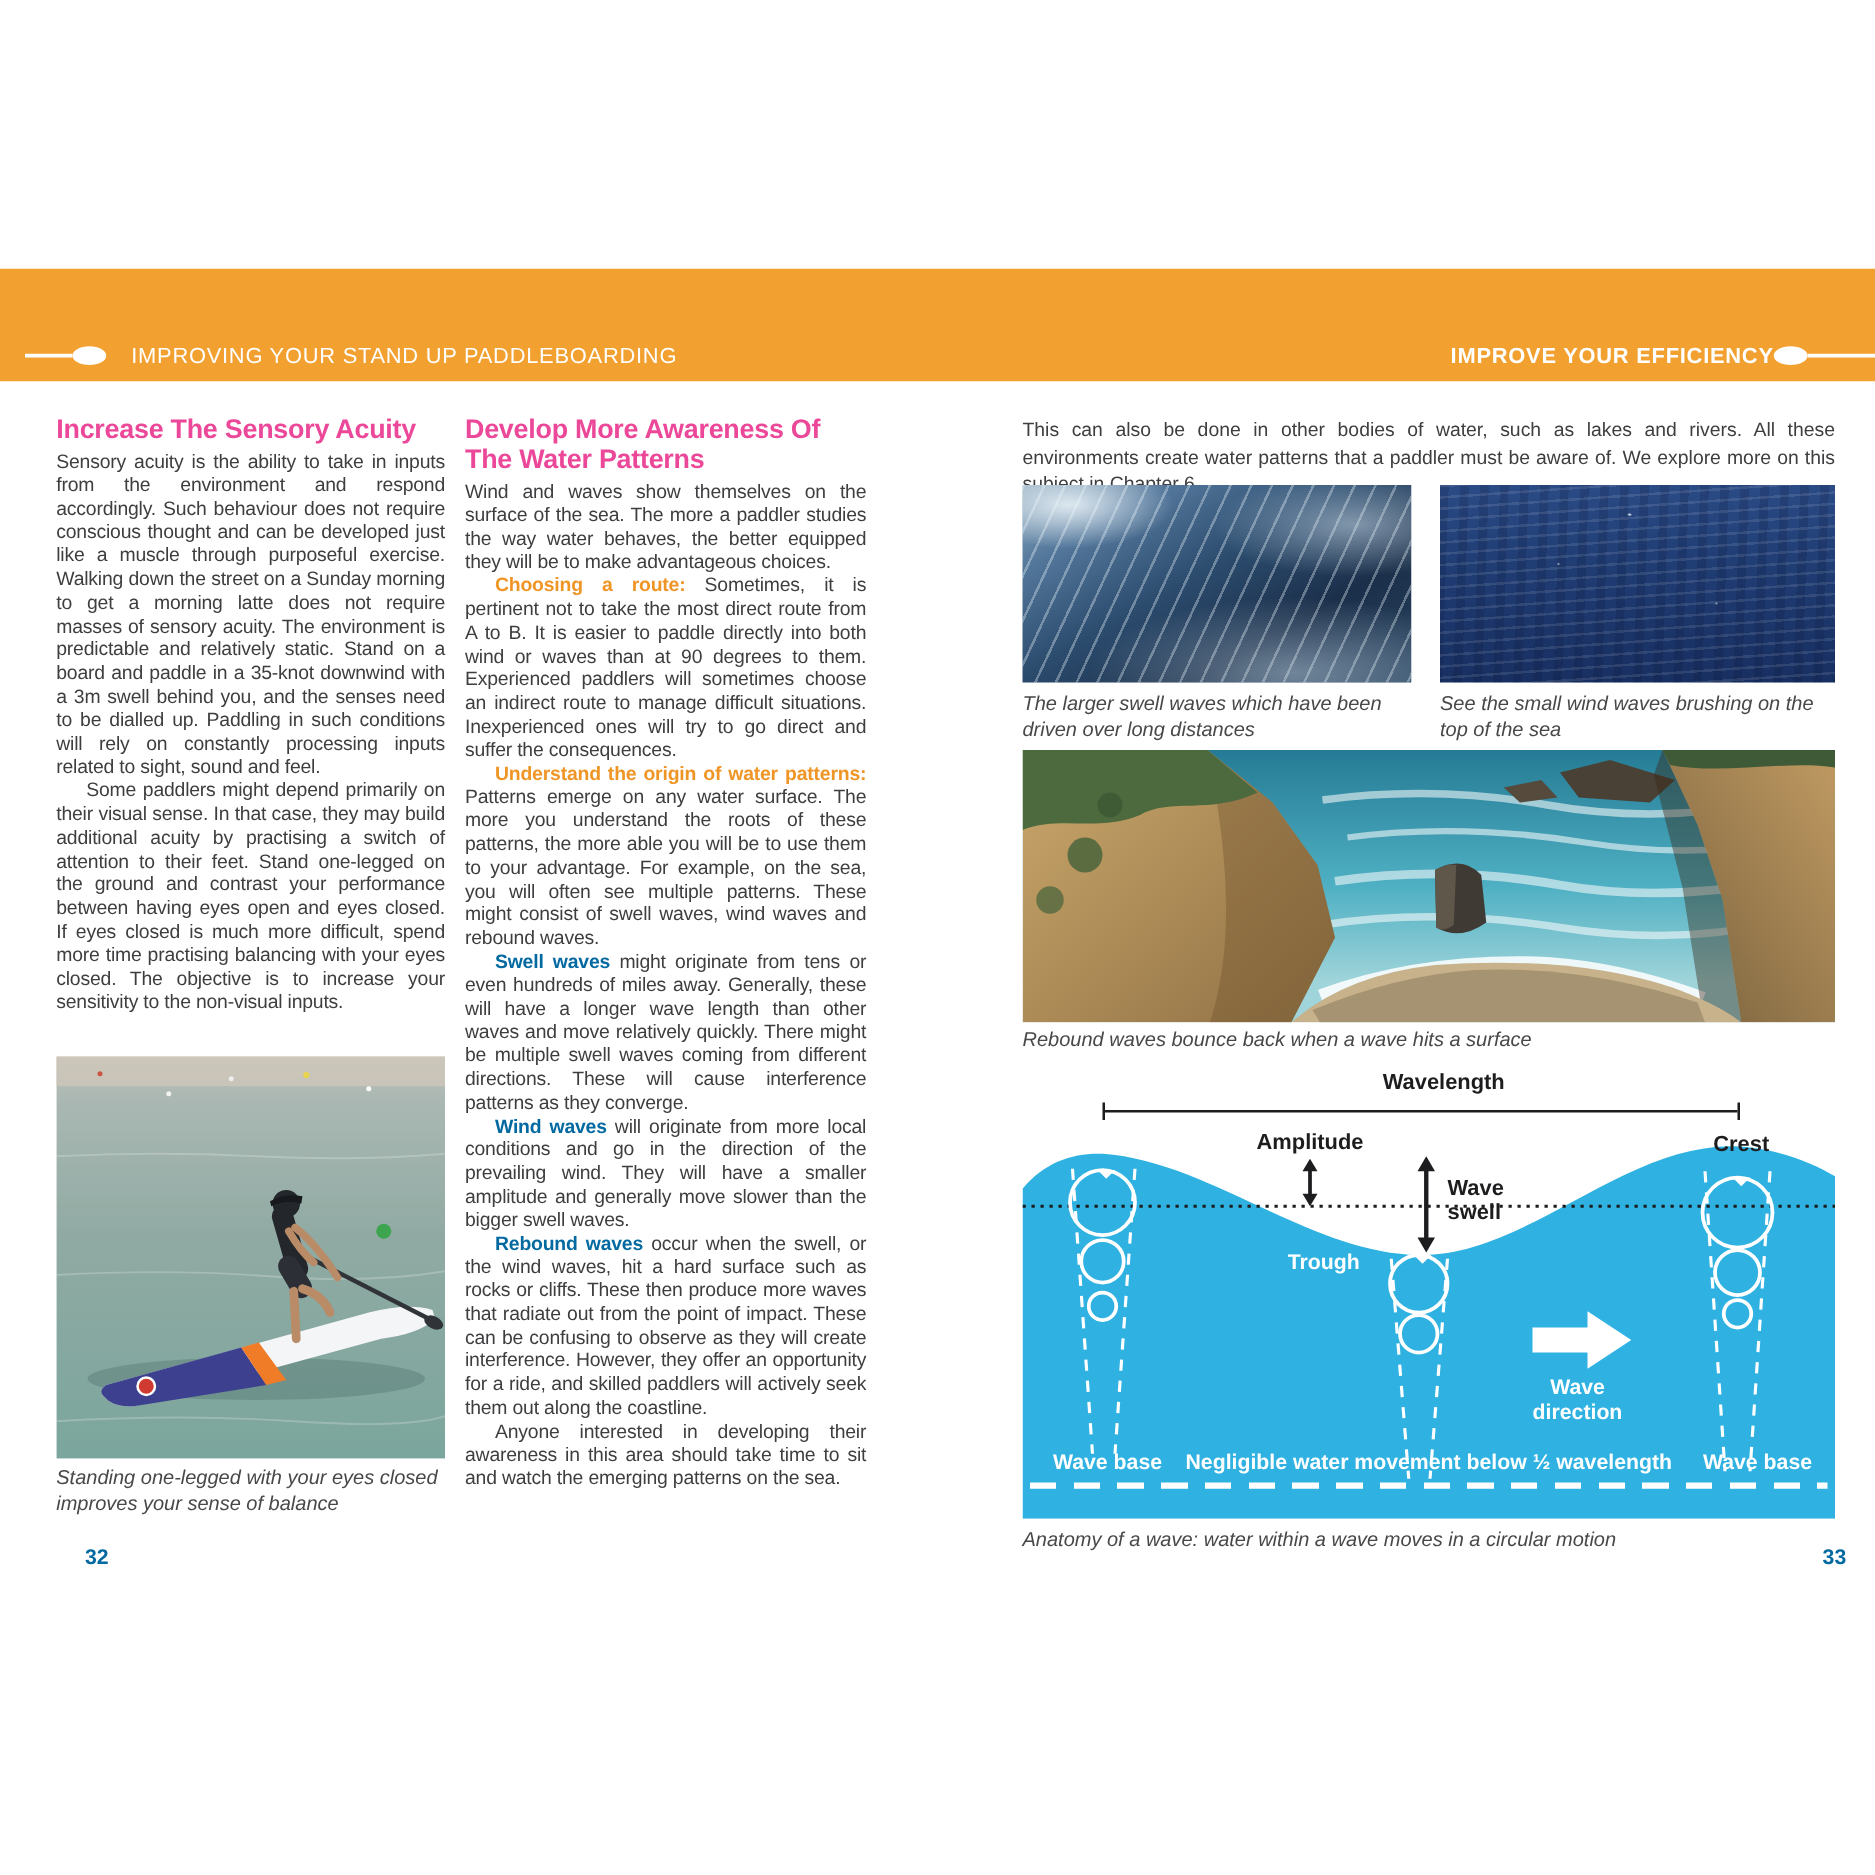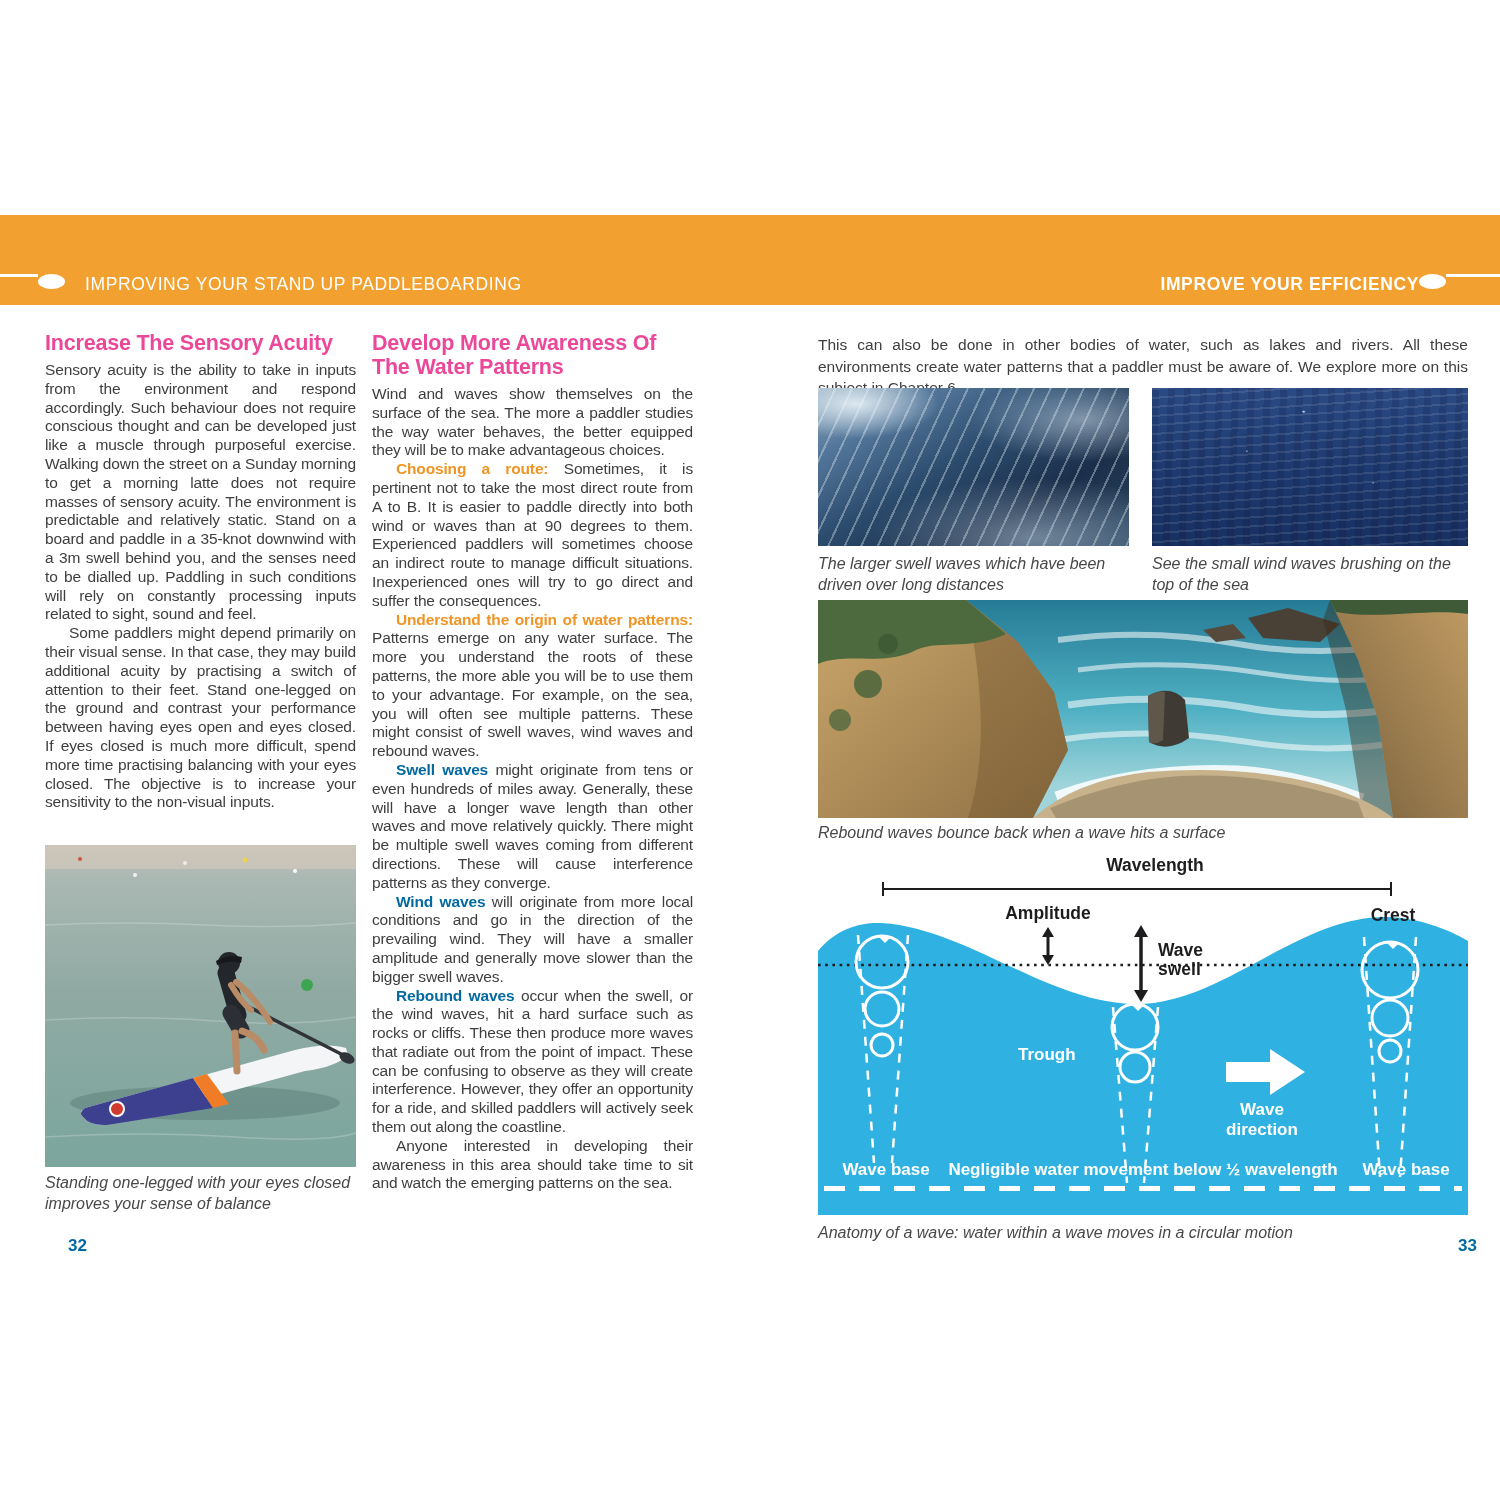--- a/index.html
+++ b/index.html
@@ -3,21 +3,21 @@
 <meta charset="utf-8">
 <style>
   html,body{margin:0;padding:0;background:#fff;}
   .sheet{position:relative;width:1500px;height:1500px;background:#ffffff;overflow:hidden;
          font-family:"Liberation Sans", sans-serif;}
 
   
   .band{position:absolute;left:0;top:215px;width:1500px;height:90px;background:#F2A02F;}
   .band-row{position:absolute;left:0;right:0;top:56px;height:26px;display:flex;
             justify-content:space-between;align-items:center;}
-  .band-group{display:flex;}
+  .band-group{display:flex;align-items:center;padding-left:20px;}
   .band-title{color:#ffffff;font-size:17.5px;letter-spacing:0.6px;white-space:nowrap;}
   .band-title.light{font-weight:normal;margin-left:20px;}
   .band-title.bold{font-weight:bold;}
   .shaft{height:3px;background:#ffffff;}
   .shaft.l{width:38px;}
   .shaft.r{width:54px;}
   .blade{width:27px;height:15px;background:#ffffff;border-radius:50%;}
 
   
   .col{position:absolute;}
@@ -62,21 +62,21 @@
   .dg-svg{position:absolute;left:0;top:0;}
   .dg-label{position:absolute;font-weight:bold;font-size:17.5px;color:#1D1D1F;text-align:center;}
   .dg-label.white{color:#ffffff;font-size:17px;}
   .dg-wavelength{left:12px;top:0;width:100%;}
   .dg-measure{position:absolute;top:27px;left:64px;width:506px;height:14px;
               border-left:2.5px solid #1D1D1F;border-right:2.5px solid #1D1D1F;}
   .dg-measure-line{position:absolute;left:0;right:0;top:5.5px;height:2.5px;background:#1D1D1F;}
   .dg-amplitude{left:170px;top:48px;width:120px;}
   .dg-crest{left:530px;top:50px;width:90px;}
   .dg-waveheight{left:340px;top:86px;width:70px;text-align:left;line-height:19px;}
-  .dg-trough{left:200px;top:145px;width:82px;text-align:left;margin-top:45px;}
+  .dg-trough{left:200px;top:145px;width:82px;text-align:center;}
   .dg-wavedir{left:384px;top:245px;width:120px;}
   .dg-base-left{left:13px;top:305px;width:110px;}
   .dg-negligible{left:130px;top:305px;width:390px;}
   .dg-base-right{left:528px;top:305px;width:120px;}
   .dg-dashline{position:absolute;left:6px;right:6px;top:331px;height:4.5px;
                background:repeating-linear-gradient(90deg,#fff 0 21px, rgba(0,0,0,0) 21px 35px);}
 
   .r-intro{position:absolute;left:818px;top:334px;width:650px;font-size:15.5px;line-height:21.6px;
            color:#3E3E40;text-align:justify;margin:0;}
   .col1{left:45px;top:331px;width:311px;}

